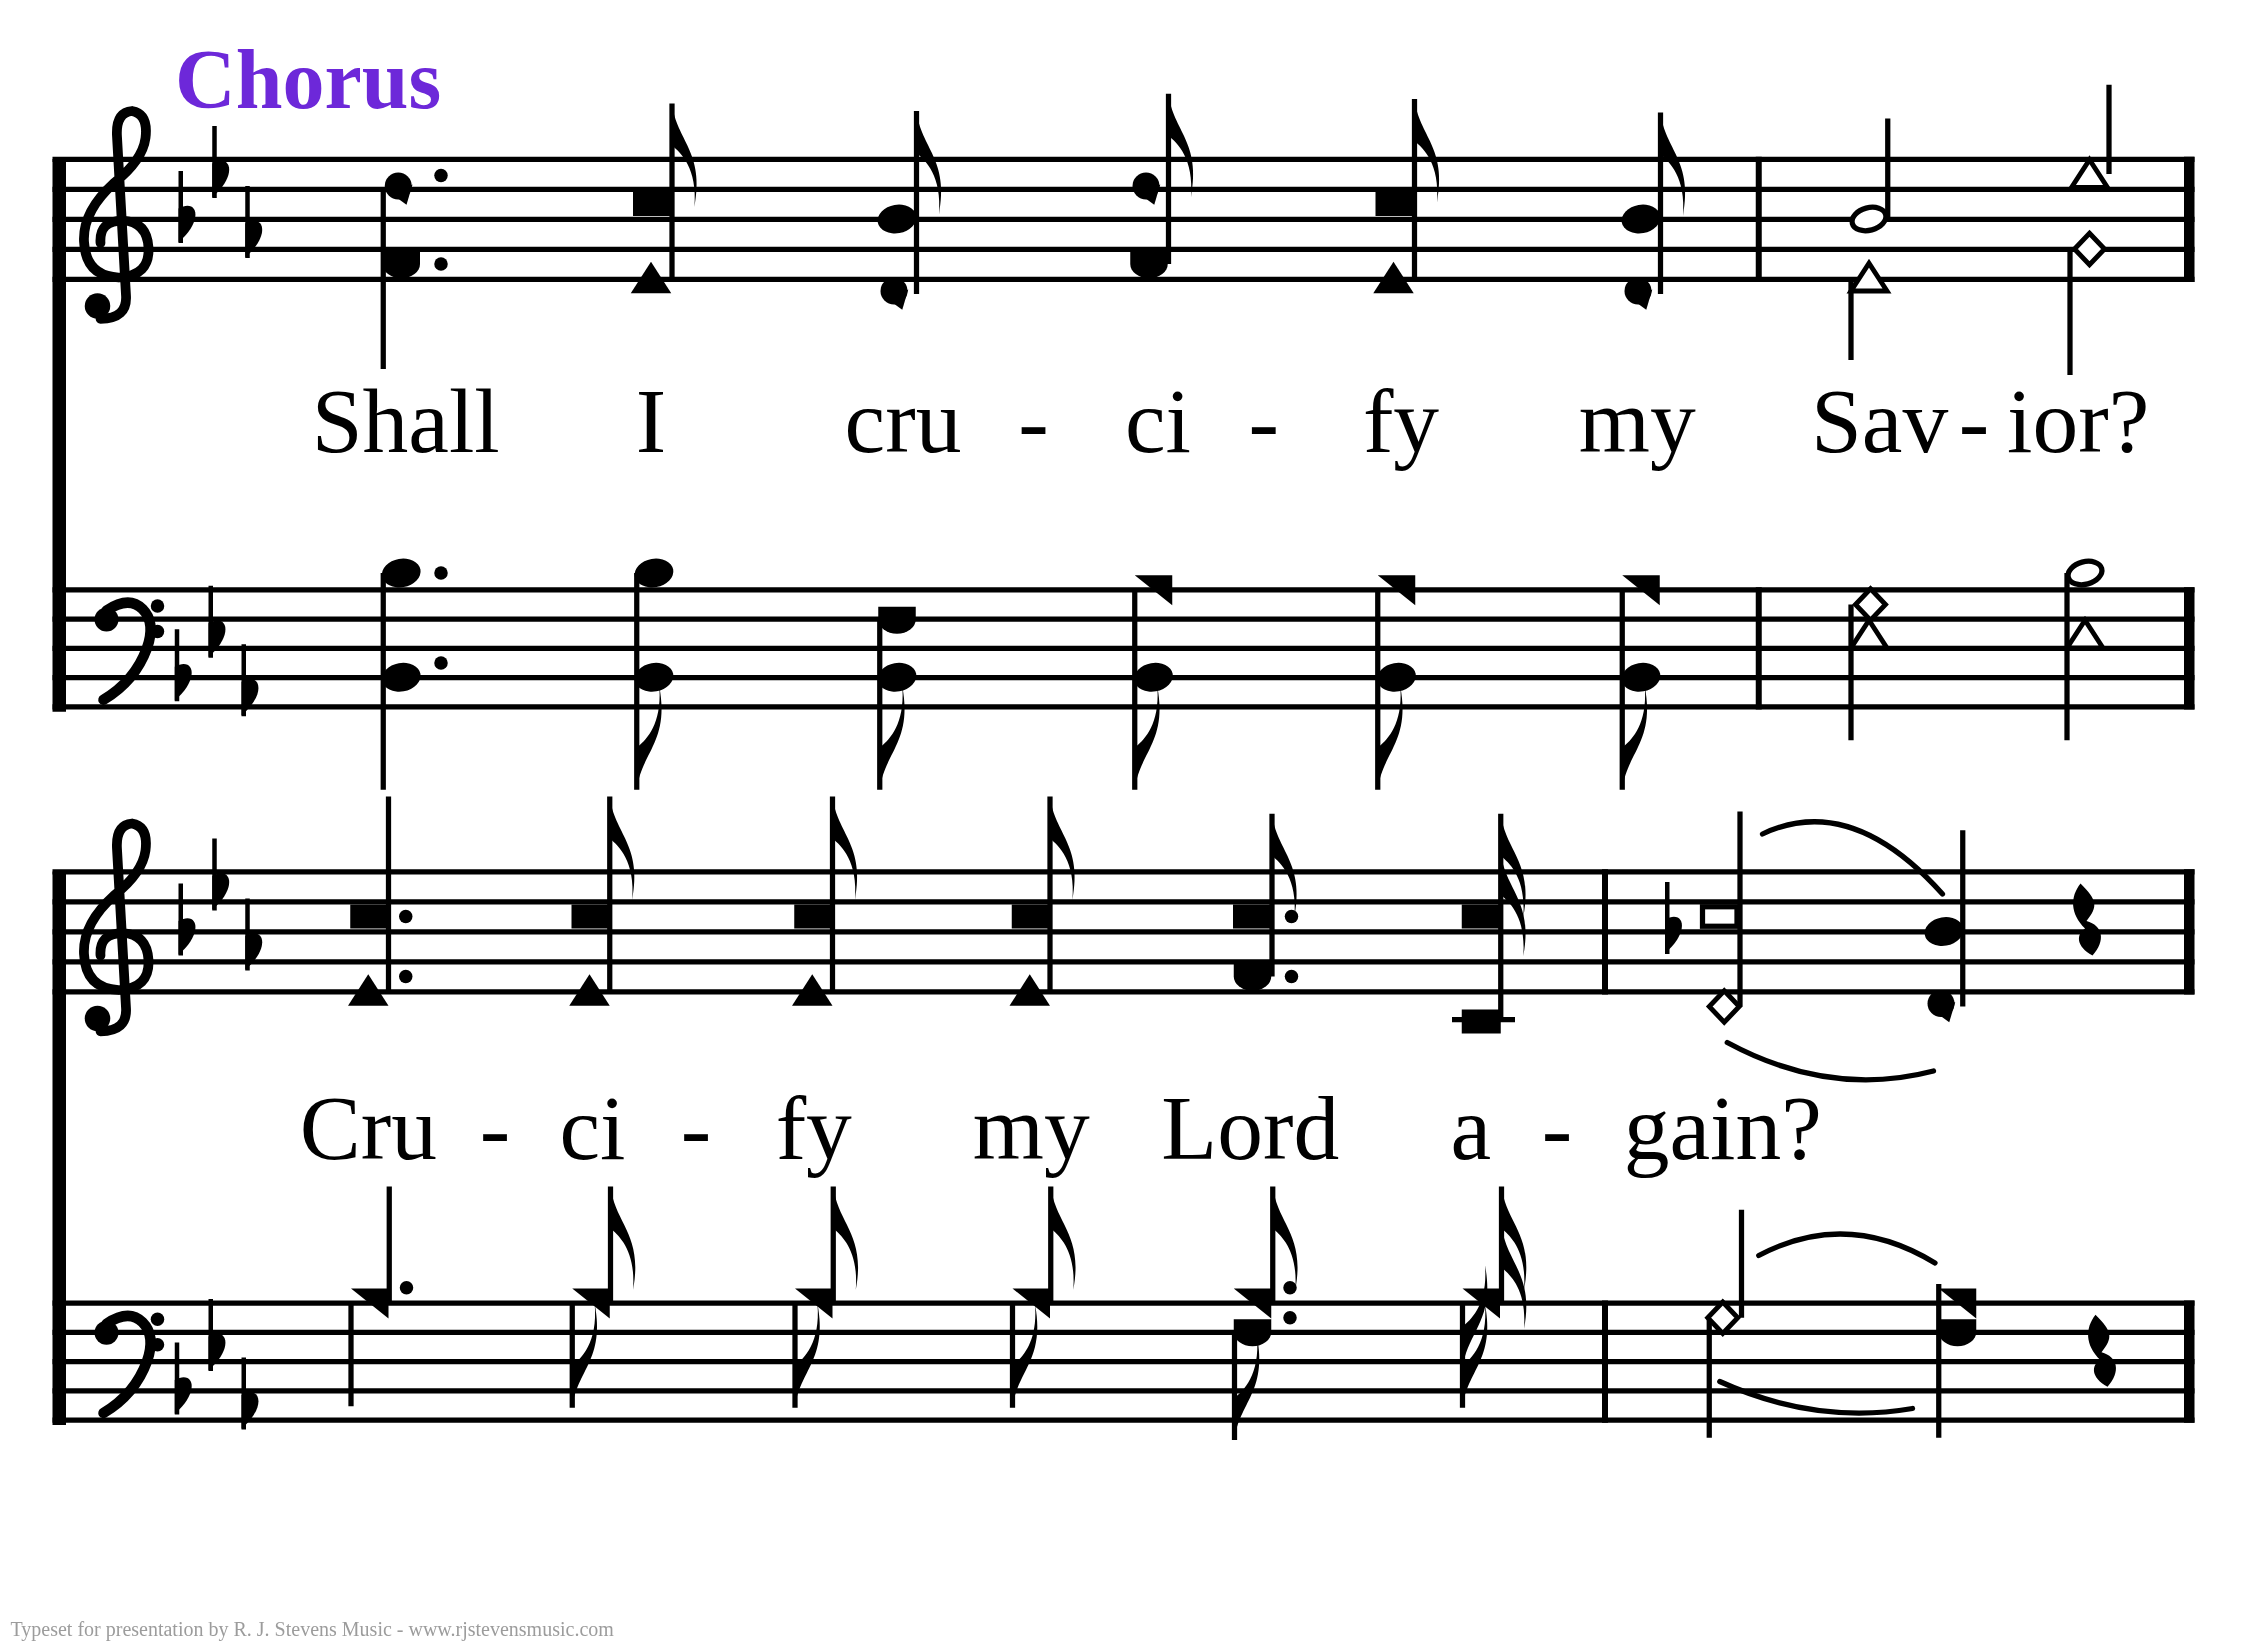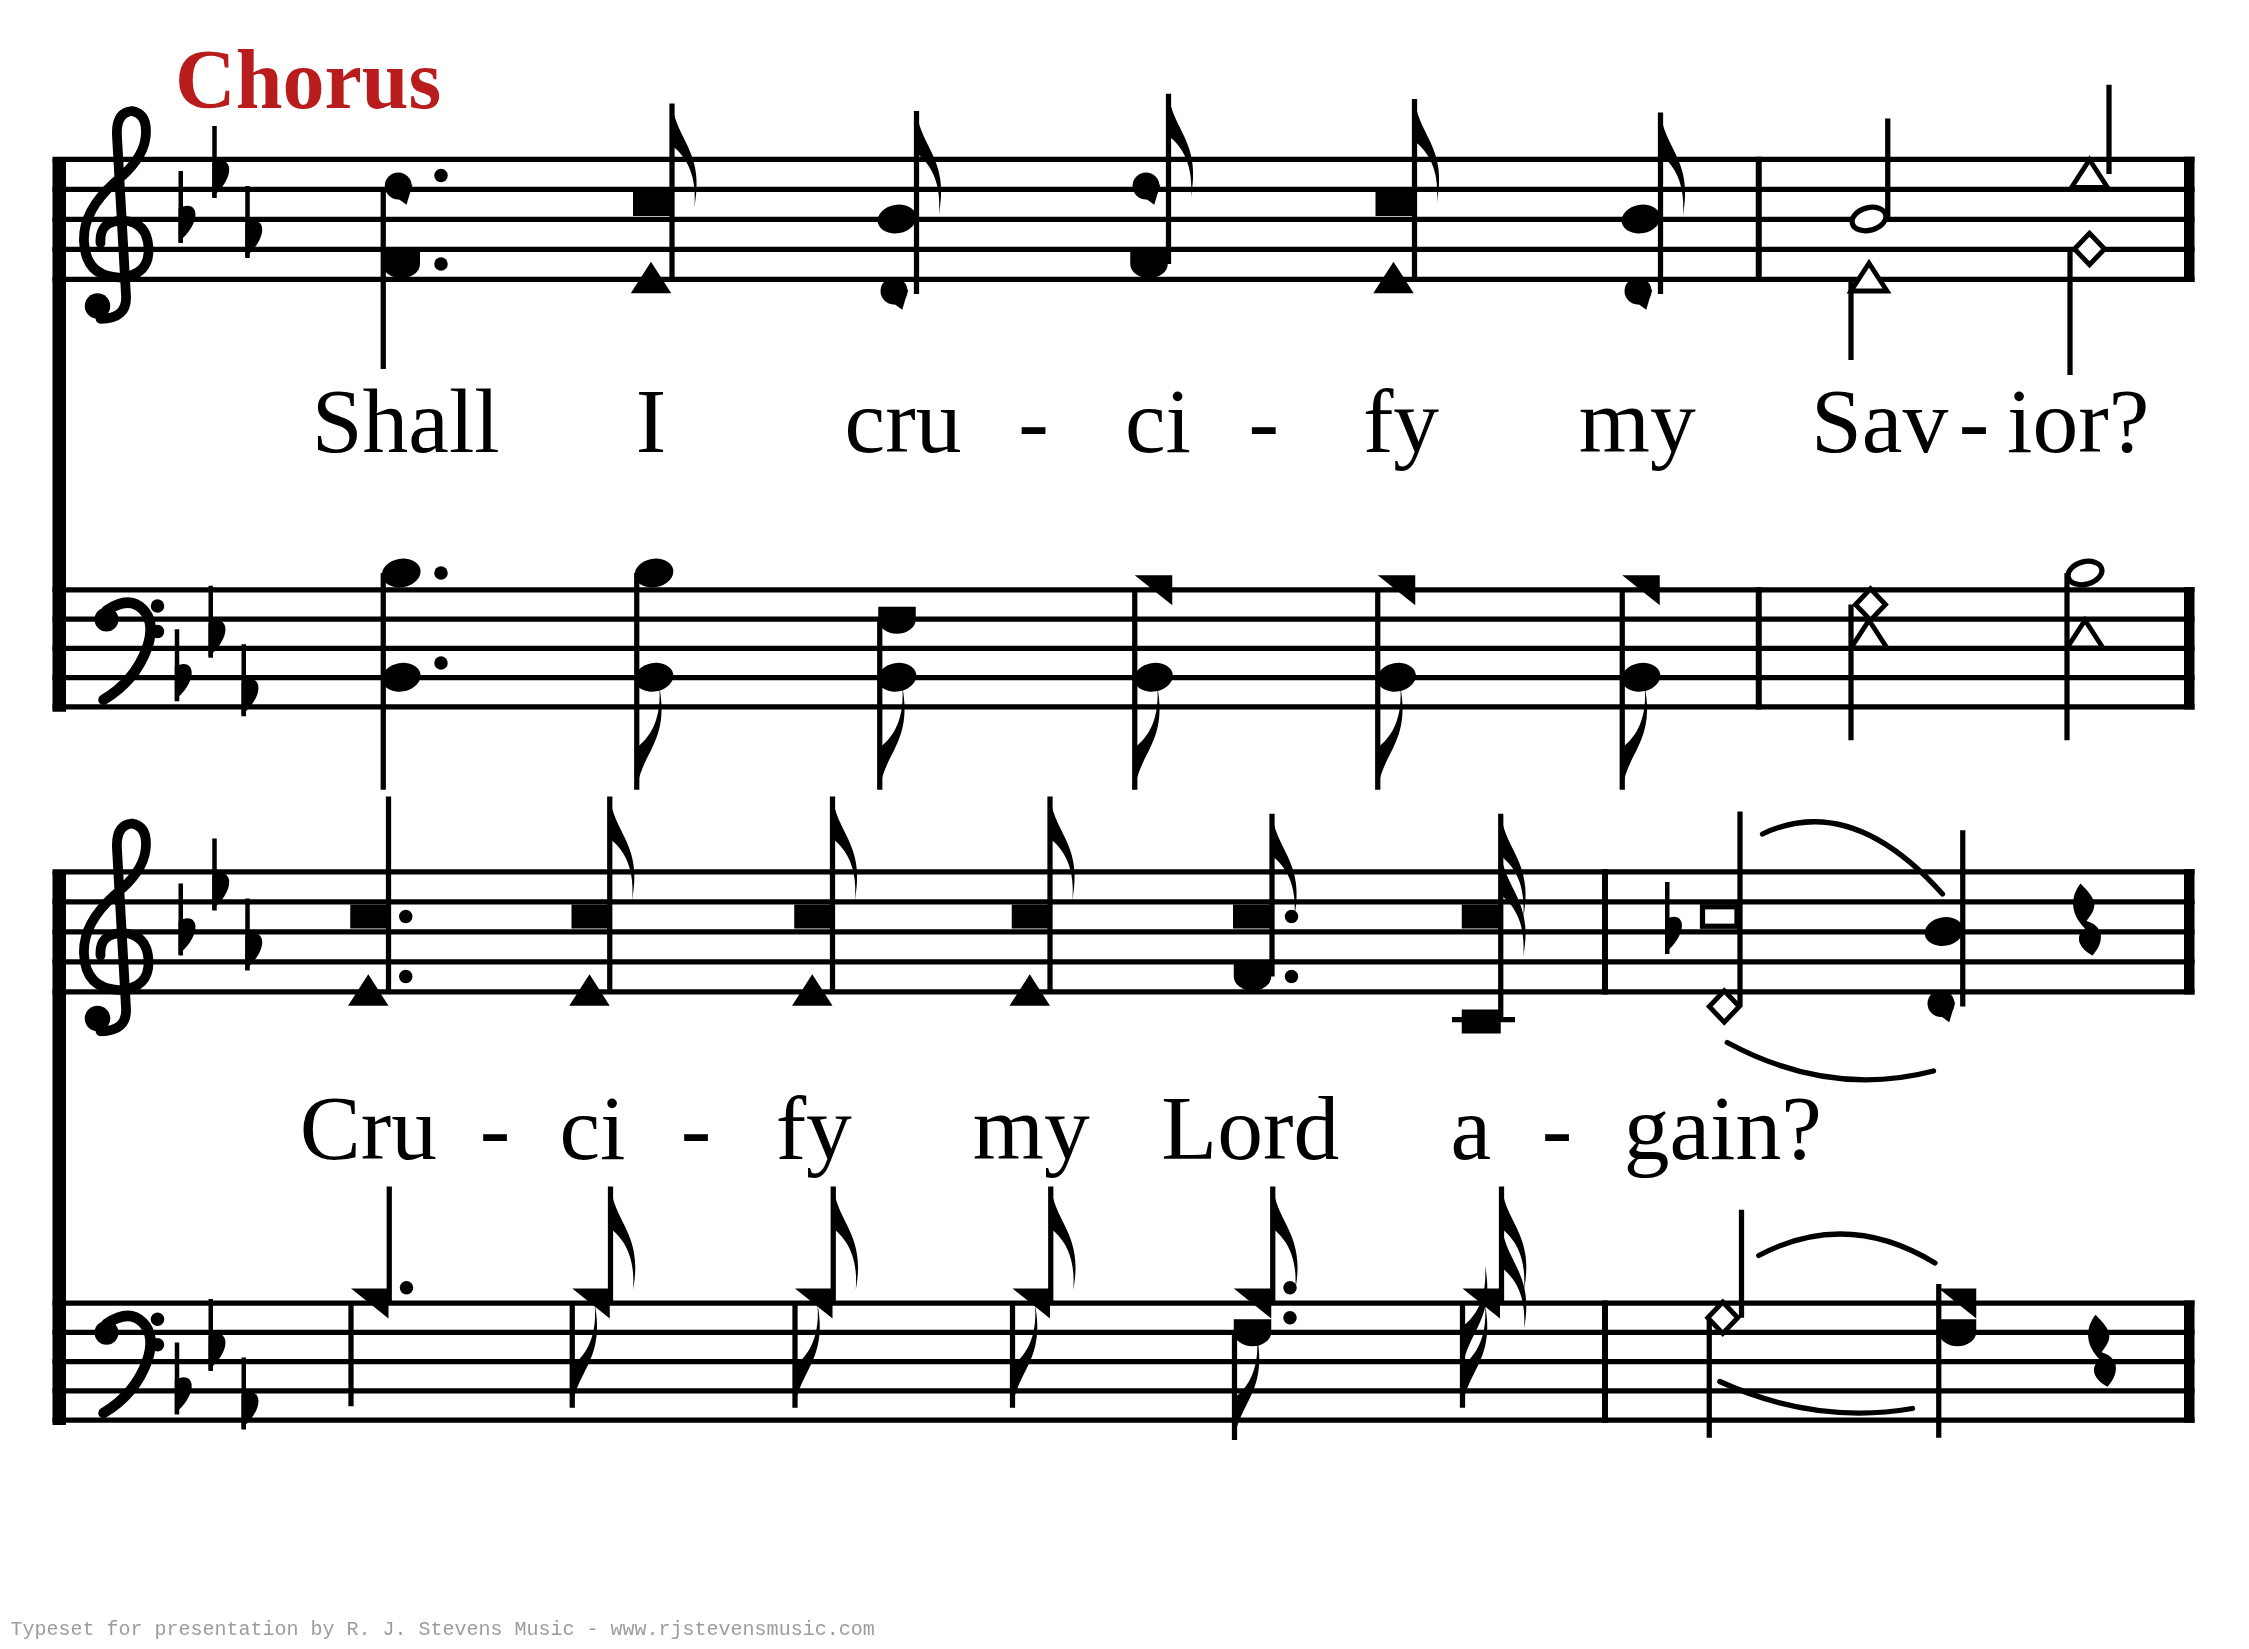--- a/index.html
+++ b/index.html
@@ -1,22 +1,22 @@
 <!DOCTYPE html>
 <html style="font-size:12px"><head>
 <meta charset="utf-8">
 <style>
   html,body{margin:0;padding:0;background:#fff;}
   .page{position:relative;width:2250px;height:1650px;background:#fff;overflow:hidden;
         font-family:"Liberation Serif","DejaVu Serif",serif;}
   #score{position:absolute;left:0;top:0;}
-  .title{position:absolute;font-weight:bold;color:#b91c1c;white-space:nowrap;
+  .title{position:absolute;font-weight:bold;color:#6d28d9;white-space:nowrap;
          font-family:"Liberation Serif","DejaVu Serif",serif;}
   .footer{position:absolute;color:#9c9c9c;white-space:nowrap;
-          font-family:Liberation Mono, monospace;}
+          font-family:Liberation Serif, serif;}
 </style>
 </head>
 <body>
 
 <div class="page">
   <svg id="score" xmlns="http://www.w3.org/2000/svg" width="2250" height="1650" viewBox="0 0 3000 2200">
       <rect x="70" y="209" width="2856" height="7" fill="#000000"></rect>
       <rect x="70" y="249" width="2856" height="7" fill="#000000"></rect>
       <rect x="70" y="289" width="2856" height="7" fill="#000000"></rect>
       <rect x="70" y="329" width="2856" height="7" fill="#000000"></rect>

